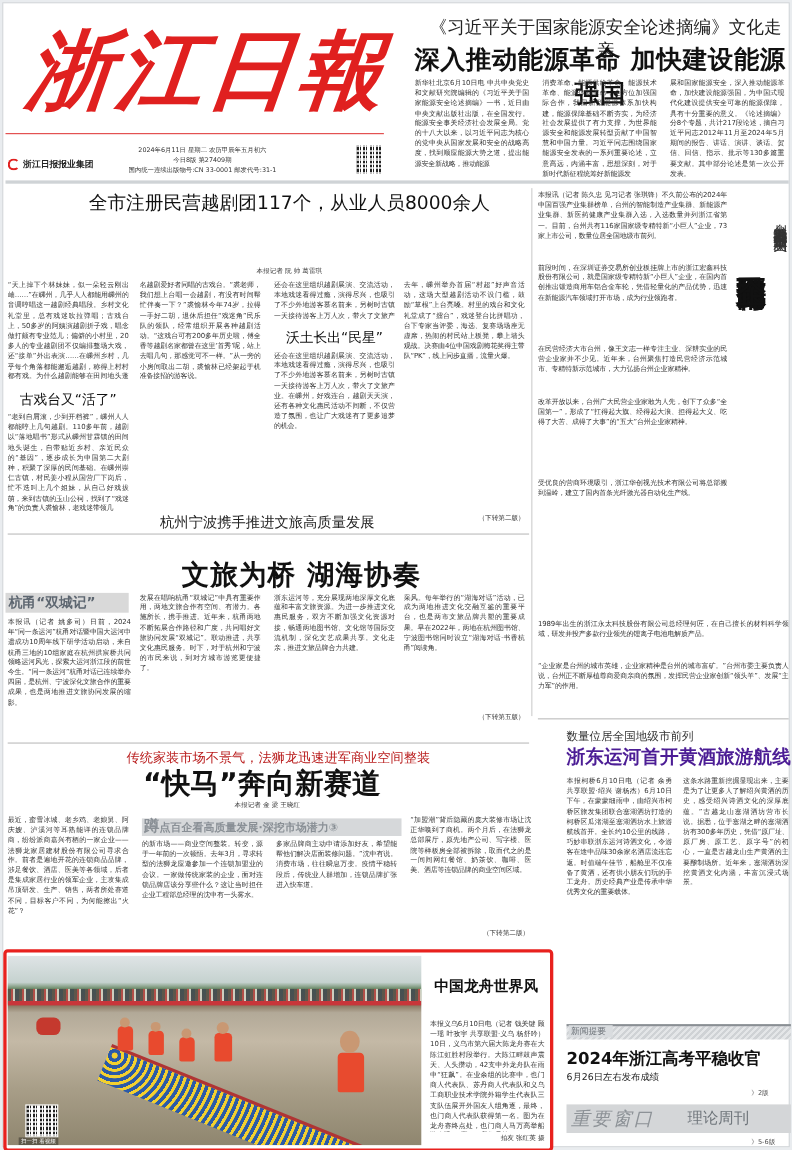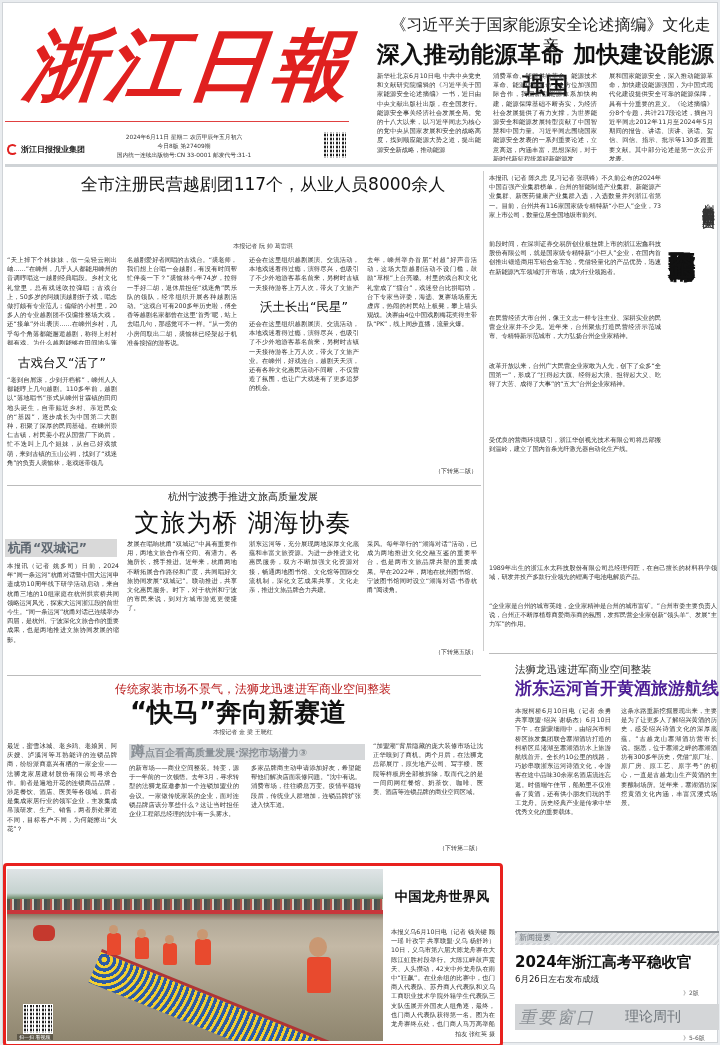--- a/index.html
+++ b/index.html
@@ -32,22 +32,22 @@
   .sz-title { left: 60px; top: 193px; width: 400px; font-size: 31px; font-weight: bold; text-align: center; color: #111; letter-spacing: 1px; }
   .byline { font-size: 6px; text-align: center; color: #444; }
   .col4 { width: 110px; }
   .subhead { font-size: 12.5px; text-align: center; color: #111; }
 
   
   .tz-sub { left: 695px; top: 190px; width: 18px; font-size: 13px; line-height: 15px; color: #333; writing-mode: vertical-rl; letter-spacing: 1px; }
   .tz-title { left: 664px; top: 228px; width: 32px; font-size: 27px; line-height: 33px; font-weight: bold; color: #111; writing-mode: vertical-rl; }
 
   
-  .hn-kicker { left: 100px; top: 487px; width: 280px; font-size: 10px; text-align: center; color: #222; }
-  .hn-title { left: 100px; top: 503px; width: 280px; font-size: 25px; font-weight: normal; text-align: center; color: #111; letter-spacing: 1px; }
+  .hn-kicker { left: 100px; top: 463px; width: 280px; font-size: 13px; text-align: center; color: #222; }
+  .hn-title { left: 100px; top: 503px; width: 280px; font-size: 25px; font-weight: bold; text-align: right; color: #111; letter-spacing: 1px; }
   .hy-tag { left: 2px; top: 536px; width: 112px; height: 18px; background: #d9d9d9; color: #5d6670; font-size: 12.5px; font-weight: bold; padding-left: 3px; line-height: 18px; }
 
   
   .km-kicker { left: 60px; top: 678px; width: 380px; font-size: 12px; text-align: center; color: #b91c1c; }
   .km-title { left: 110px; top: 692px; width: 250px; font-size: 26px; font-weight: bold; text-align: center; color: #111; }
   .series-banner { left: 126px; top: 741px; width: 236px; height: 16px; background: #d6d8da; color: #8a9096; font-size: 10px; font-weight: bold; line-height: 14px; padding-left: 2px; }
   .series-banner .big { font-size: 14px; color: #8a9096; }
 
   
   .cn-kicker { left: 512px; top: 660px; width: 200px; font-size: 10.5px; color: #333; }
@@ -150,21 +150,21 @@
   <div class="abs series-banner">
     <span class="big">蹲</span><span>点百企看高质量发展·深挖市场潜力③</span>
   </div>
   <div class="abs txt col4" style="left:4px;top:738px;height:114px">最近，蜜雪冰城、老乡鸡、老娘舅、阿庆嫂、泸溪河等耳熟能详的连锁品牌商，纷纷派商嘉兴有栖的一家企业——法狮龙家居建材股份有限公司寻求合作。前者是遍地开花的连锁商品品牌，涉足餐饮、酒店、医美等各领域，后者是集成家居行业的领军企业，主攻集成吊顶研发、生产、销售，两者所处赛道不同，目标客户不同，为何能擦出“火花”？</div>
   <div class="abs txt col4" style="left:126px;top:760px;height:92px">的新市场——商业空间整装。转变，源于一年前的一次顿悟。去年3月，寻求转型的法狮龙应邀参加一个连锁加盟业的会议。一家做传统家装的企业，面对连锁品牌店该分享些什么？这让当时担任企业工程部总经理的沈中有一头雾水。</div>
   <div class="abs txt col4" style="left:248px;top:760px;height:92px">多家品牌商主动申请添加好友，希望能帮他们解决店面装修问题。”沈中有说。消费市场，往往瞬息万变。疫情平稳转段后，传统业人群增加，连锁品牌扩张进入快车道。</div>
   <div class="abs txt col4" style="left:370px;top:738px;height:98px">“加盟潮”背后隐藏的庞大装修市场让沈正华嗅到了商机。两个月后，在法狮龙总部展厅，原先地产公司、写字楼、医院等样板房全部被拆除，取而代之的是一间间网红餐馆、奶茶饮、咖啡、医美、酒店等连锁品牌的商业空间区域。</div>
   <div class="abs end" style="left:410px;top:841px;width:68px">（下转第二版）</div>
 
   <div class="abs hrule" style="left:486px;top:650px;width:228px"></div>
-  <div class="abs cn-kicker">法狮龙迅速进军商业空间整装</div>
+  <div class="abs cn-kicker">数量位居全国地级市前列</div>
   <div class="abs cn-title">浙东运河首开黄酒旅游航线</div>
   <div class="abs txt" style="left:512px;top:703px;width:96px;height:214px">本报柯桥6月10日电（记者  余勇  共享联盟·绍兴  谢杨杰）6月10日下午，在蒙蒙细雨中，由绍兴市柯桥区旅发集团联合塞湖酒坊打造的柯桥区瓜渚湖至塞湖酒坊水上旅游航线首开。全长约10公里的线路，巧妙串联浙东运河诗酒文化，令游客在途中品味30余家名酒店流连忘返。时值端午佳节，船舱里不仅准备了黄酒，还有供小朋友们玩的手工龙舟。历史经典产业是传承中华优秀文化的重要载体。</div>
   <div class="abs txt" style="left:618px;top:703px;width:96px;height:214px">这条水路重新挖掘显现出来，主要是为了让更多人了解绍兴黄酒的历史，感受绍兴诗酒文化的深厚底蕴。”古越龙山塞湖酒坊营市长说。据悉，位于塞湖之畔的塞湖酒坊有300多年历史，凭借“原厂址、原厂房、原工艺、原字号”的初心，一直是古越龙山生产黄酒的主要酿制场所。近年来，塞湖酒坊深挖黄酒文化内涵，丰富沉浸式场景。</div>
 
   <div class="abs photo-box"></div>
   <div class="abs photo">
     <div class="abs crowd"></div>
     <div class="abs banner-red"></div>
     <div class="abs boat"></div>
     <div class="abs rower" style="left:100px;top:64px"></div>

